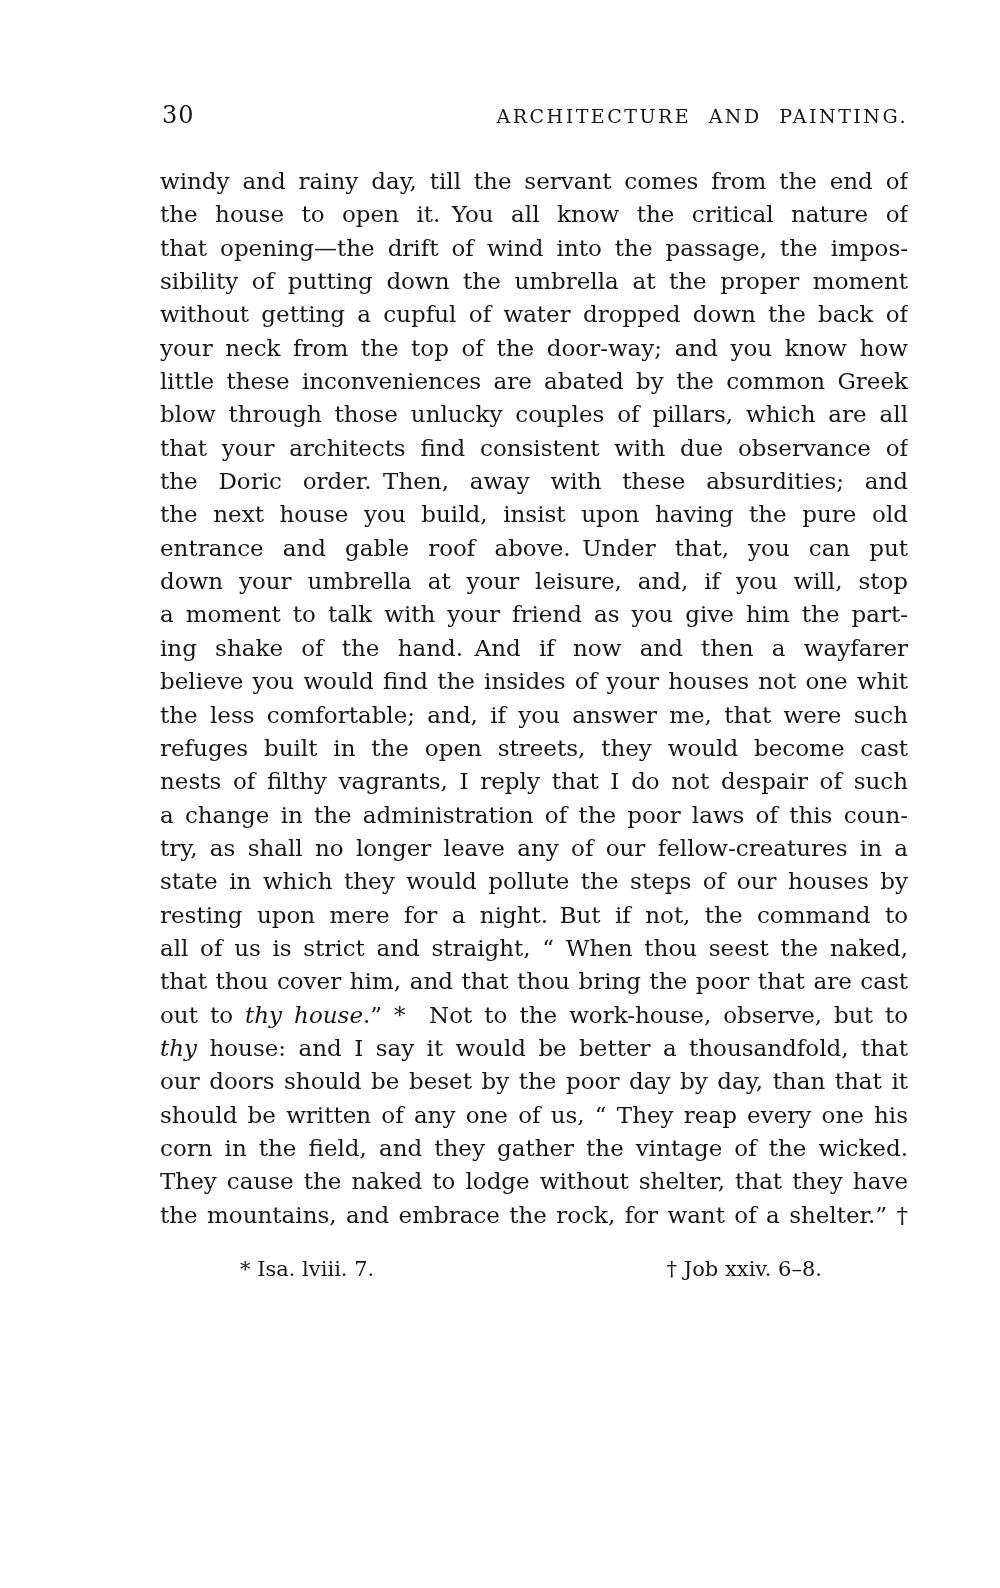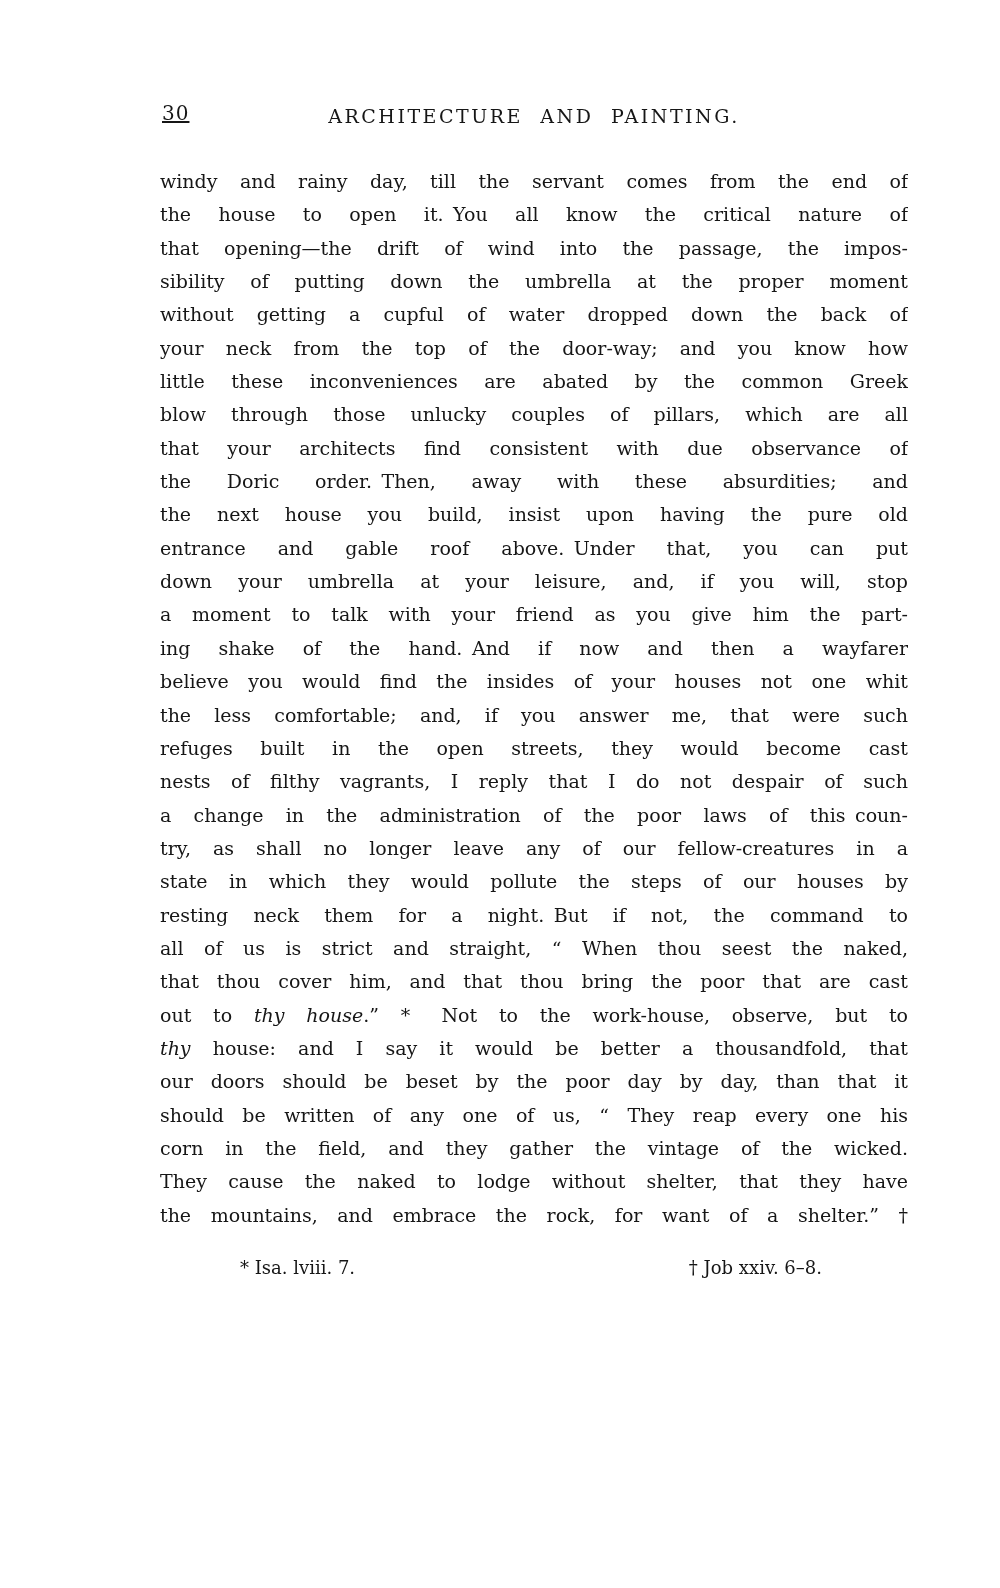--- a/index.html
+++ b/index.html
@@ -23,56 +23,55 @@
     width: 748px;
   }
   .running-head {
     position: relative;
     height: 28px;
   }
   .page-number {
     position: absolute;
     left: 2px;
     top: 0;
-    font-size: 20px;
+    font-size: 24px;
     letter-spacing: 1px;
-    text-decoration: underline;
   }
   .running-title {
     position: absolute;
     left: 0;
     right: 0;
     top: 4px;
-    text-align: center;
+    text-align: right;
     font-size: 19px;
     letter-spacing: 2.5px;
     word-spacing: 9px;
   }
   .body-lines {
     margin-top: 36px;
   }
   .line {
-    font-size: 19px;
+    font-size: 23px;
     line-height: 33.35px;
     height: 33.35px;
     text-align: justify;
     text-align-last: justify;
     white-space: normal;
     overflow: hidden;
   }
   .line em {
     font-style: italic;
   }
   .footnotes {
     display: flex;
     justify-content: space-between;
     padding-left: 80px;
     padding-right: 86px;
     margin-top: 25px;
-    font-size: 18px;
+    font-size: 21px;
   }
 </style>
 </head>
 <body>
 
 <div class="page">
   <div class="column">
 
     <div class="running-head">
       <span class="page-number">30</span>
@@ -95,21 +94,21 @@
         <div class="line"><span>down your umbrella at your leisure, and, if you will, stop</span></div>
         <div class="line"><span>a moment to talk with your friend as you give him the part-</span></div>
         <div class="line"><span>ing shake of the hand. And if now and then a wayfarer</span></div>
         <div class="line"><span>believe you would find the insides of your houses not one whit</span></div>
         <div class="line"><span>the less comfortable; and, if you answer me, that were such</span></div>
         <div class="line"><span>refuges built in the open streets, they would become cast</span></div>
         <div class="line"><span>nests of filthy vagrants, I reply that I do not despair of such</span></div>
         <div class="line"><span>a change in the administration of the poor laws of this coun-</span></div>
         <div class="line"><span>try, as shall no longer leave any of our fellow-creatures in a</span></div>
         <div class="line"><span>state in which they would pollute the steps of our houses by</span></div>
-        <div class="line"><span>resting neck them for a night. But if not, the command to</span></div>
+        <div class="line"><span>resting upon mere for a night. But if not, the command to</span></div>
         <div class="line"><span>all of us is strict and straight, “ When thou seest the naked,</span></div>
         <div class="line"><span>that thou cover him, and that thou bring the poor that are cast</span></div>
         <div class="line"><span>out to </span><em>thy house</em><span>.” *  Not to the work-house, observe, but to</span></div>
         <div class="line"><em>thy</em><span> house: and I say it would be better a thousandfold, that</span></div>
         <div class="line"><span>our doors should be beset by the poor day by day, than that it</span></div>
         <div class="line"><span>should be written of any one of us, “ They reap every one his</span></div>
         <div class="line"><span>corn in the field, and they gather the vintage of the wicked.</span></div>
         <div class="line"><span>They cause the naked to lodge without shelter, that they have</span></div>
         <div class="line"><span>the mountains, and embrace the rock, for want of a shelter.” †</span></div>
       </div>

